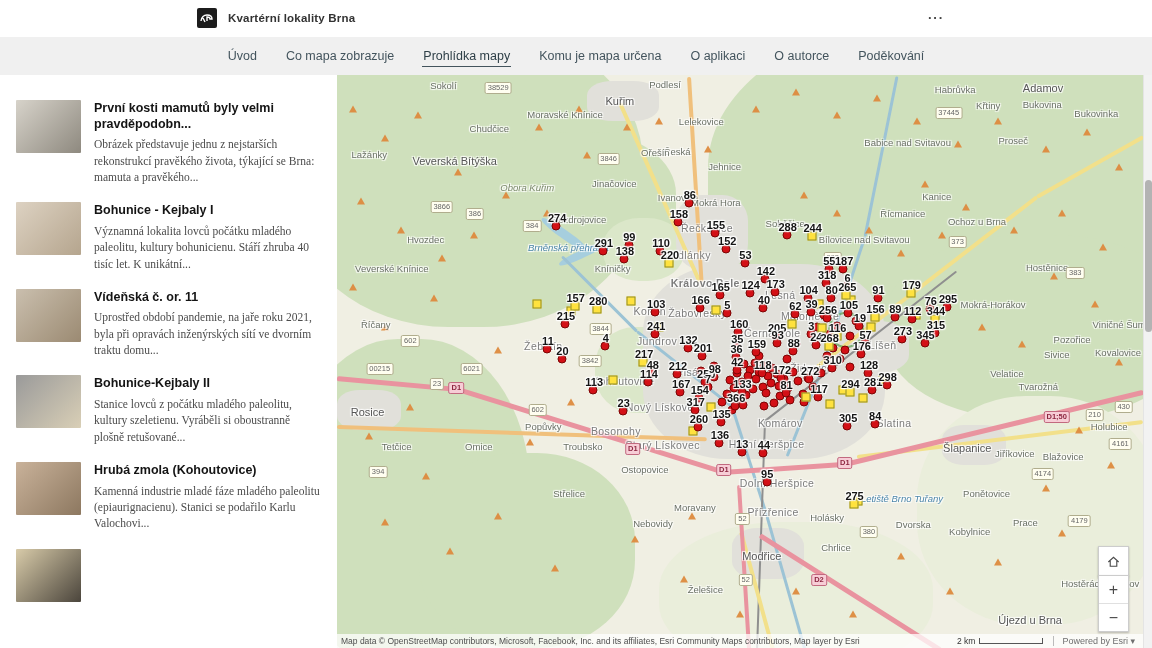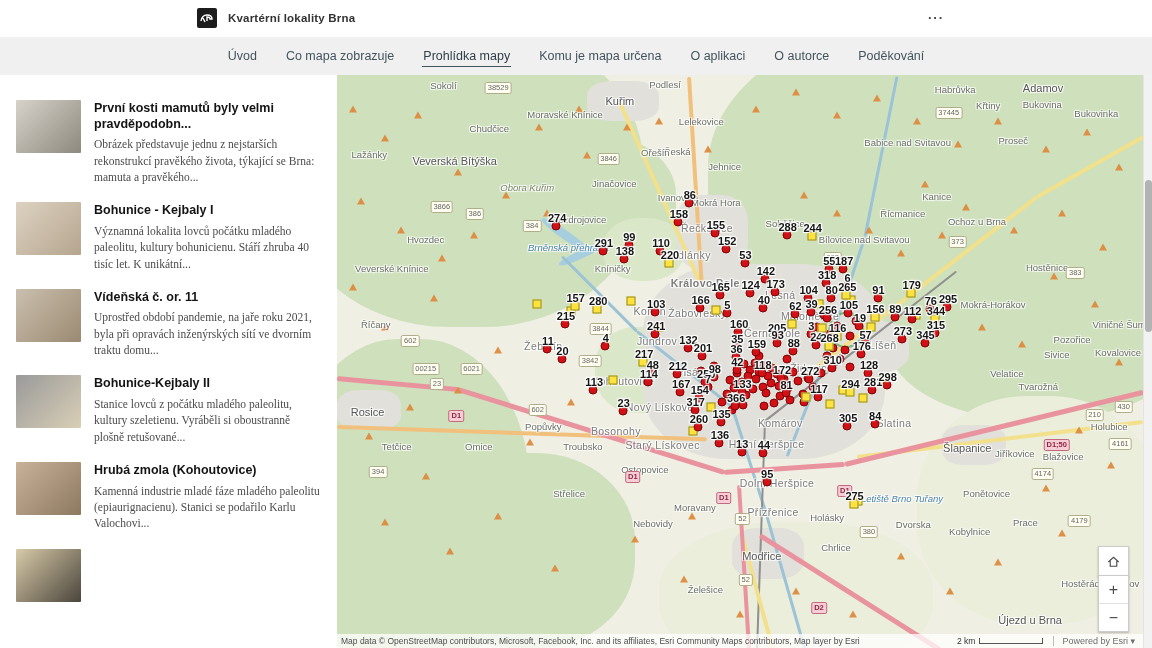--- a/index.html
+++ b/index.html
@@ -40,21 +40,21 @@
   .pl.area{color:#7d8a6d;font-style:italic;}
   .mk{position:absolute;transform:translate(-50%,-50%);z-index:5;}
   .mk.r{width:7px;height:7px;background:#d31016;border:1px solid #7d0404;border-radius:50%;}
   .mk.y{width:7px;height:7px;background:#ffe23e;border:1px solid #8f8c28;}
   .mk.o{width:0;height:0;border-left:4px solid transparent;border-right:4px solid transparent;
     border-bottom:7px solid #dd8a3e;opacity:.95;z-index:3;}
   .mklabel{position:absolute;transform:translate(-45%,-120%);font-size:11px;font-weight:bold;color:#151515;z-index:6;
     text-shadow:1px 1px 1px #fff,-1px -1px 1px #fff,1px -1px 1px #fff,-1px 1px 1px #fff,0 0 3px #fff;}
   .shield{position:absolute;transform:translate(-50%,-50%);font-size:7.5px;background:#fffef0;border:1px solid #b0ad8d;
     border-radius:2px;padding:0 2px;color:#666;z-index:4;line-height:10px;}
-  .shield.m{background:#f7cdd6;border-color:#c2697f;color:#8c2640;font-weight:bold;margin-top:28px;}
+  .shield.m{background:#f7cdd6;border-color:#c2697f;color:#8c2640;font-weight:bold;}
   #sel-ring{position:absolute;width:32px;height:32px;border:2px solid #5fa457;border-radius:50%;
     transform:translate(-50%,-50%);opacity:.75;z-index:4;}
   
   #attrib{position:absolute;left:0;bottom:0;width:100%;height:14px;background:rgba(255,255,255,.75);
     display:flex;align-items:center;font-size:8.5px;color:#4e4e4e;z-index:8;padding:0 4px;box-sizing:border-box;}
   #attrib-text{flex:1;white-space:nowrap;overflow:hidden;}
   #scalebar{display:flex;align-items:center;gap:4px;margin-right:10px;color:#333;}
   #scale-line{width:62px;height:5px;border:1px solid #555;border-top:none;}
   #powered{border-left:1px solid #bbb;padding:0 4px 0 8px;color:#6e6e6e;font-size:9px;white-space:nowrap;cursor:pointer;}
   
@@ -636,21 +636,21 @@
       <div class="shield" style="left: 32.7%; top: 44.3%;">3844</div>
       <div class="shield" style="left: 31.4%; top: 49.9%;">3842</div>
       <div class="shield" style="left: 82.6%; top: 69.6%; margin-left: 40px;">4174</div>
       <div class="shield" style="left: 92.1%; top: 77.8%;">4179</div>
       <div class="shield" style="left: 97.2%; top: 64.4%;">4161</div>
       <div class="shield" style="left: 66%; top: 79.7%;">380</div>
       <div class="shield" style="left: 5.1%; top: 69.3%;">394</div>
       <div class="shield" style="left: 75.9%; top: 6.6%;">37445</div>
       <div class="shield" style="left: 20%; top: 2.3%;">38529</div>
       <div class="shield" style="left: 16.7%; top: 51.3%;">6021</div>
-      <div class="shield" style="left: 5.3%; top: 51.3%; margin-left: 46px;">00215</div>
+      <div class="shield" style="left: 5.3%; top: 51.3%;">00215</div>
       <div class="shield" style="left: 13%; top: 23%;">3866</div>
     </div>
 
   <div class="ctrl" id="ctrl-home">
     <svg width="15" height="15" viewBox="0 0 16 16" style="vertical-align:middle">
       <path d="M2.5 8.5 L8 3.5 L13.5 8.5 M4.5 7.5 L4.5 13 L11.5 13 L11.5 7.5" stroke="#4a4a4a" stroke-width="1.2" fill="none"></path>
     </svg>
   </div>
   <div class="ctrl" id="ctrl-zoom">
     <div class="zbtn" id="zoom-in">+</div>

